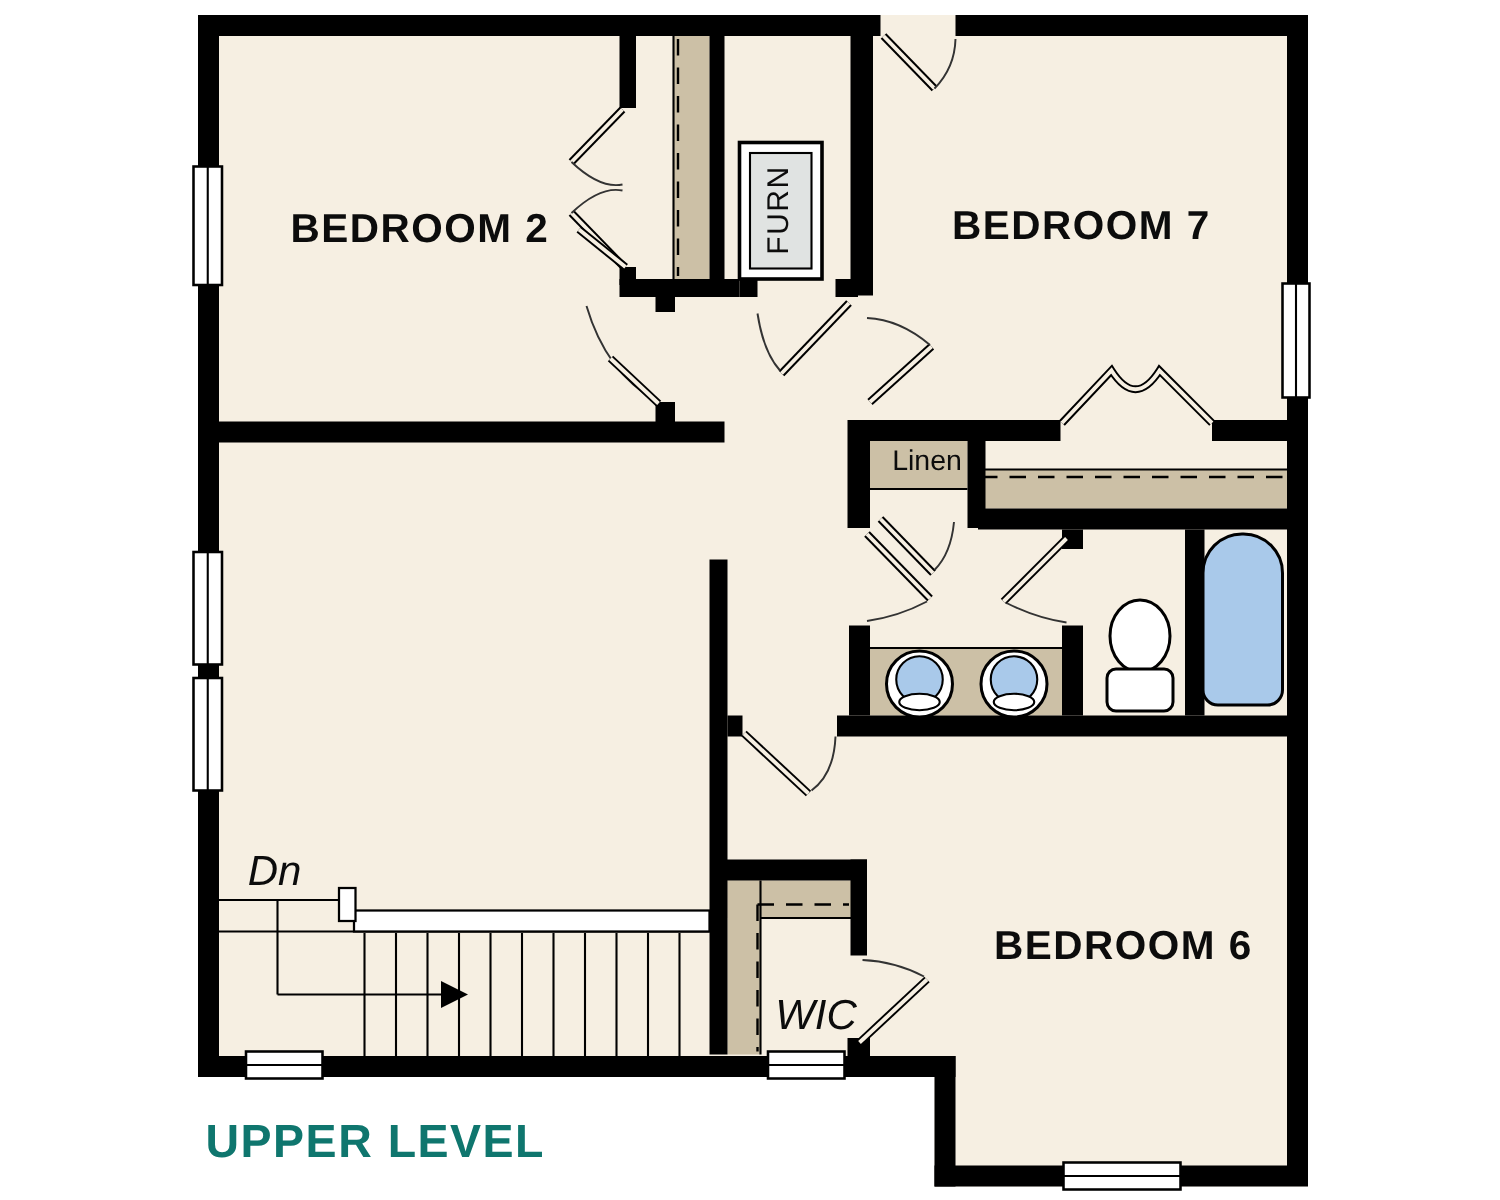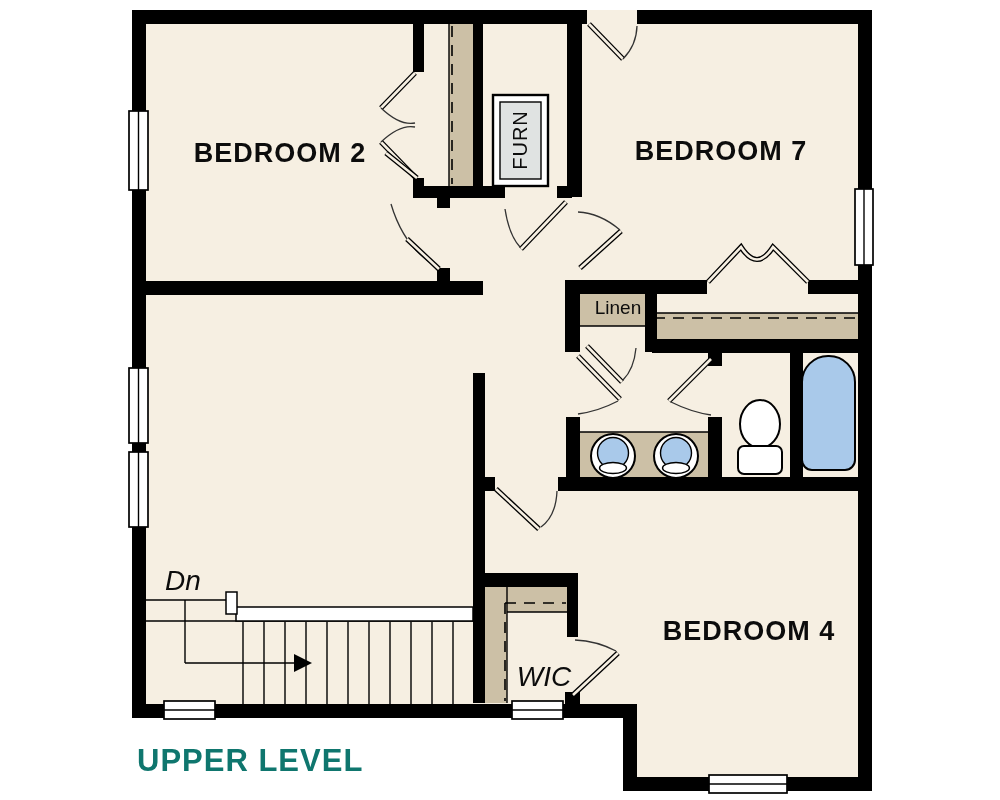--- a/index.html
+++ b/index.html
@@ -227,19 +227,19 @@
       <g>
         <circle class="whitefix" cx="676" cy="456" r="22"></circle>
         <circle cx="676" cy="453" r="15.5" fill="var(--fixture_blue)" stroke="var(--wall)" stroke-width="1.4"></circle>
         <ellipse cx="676" cy="468" rx="13.5" ry="5.5" fill="#ffffff" stroke="var(--wall)" stroke-width="1.4"></ellipse>
       </g>
     </g>
   </svg>
 
   <div class="lbl room-label" style="left:280px;top:153px">BEDROOM 2</div>
   <div class="lbl room-label" style="left:721px;top:151px">BEDROOM 7</div>
-  <div class="lbl room-label" style="left:749px;top:631px">BEDROOM 4</div>
+  <div class="lbl room-label" style="left:749px;top:631px">BEDROOM 6</div>
   <div class="lbl linen-label" style="left:618px;top:308px">Linen</div>
   <div class="lbl small-label" style="left:544px;top:677px">WIC</div>
   <div class="lbl small-label" style="left:183px;top:581px">Dn</div>
   <div class="lbl furn-label" style="left:520px;top:140px">FURN</div>
   <div class="title-label">UPPER LEVEL</div>
 </div>
 
 </body></html>

